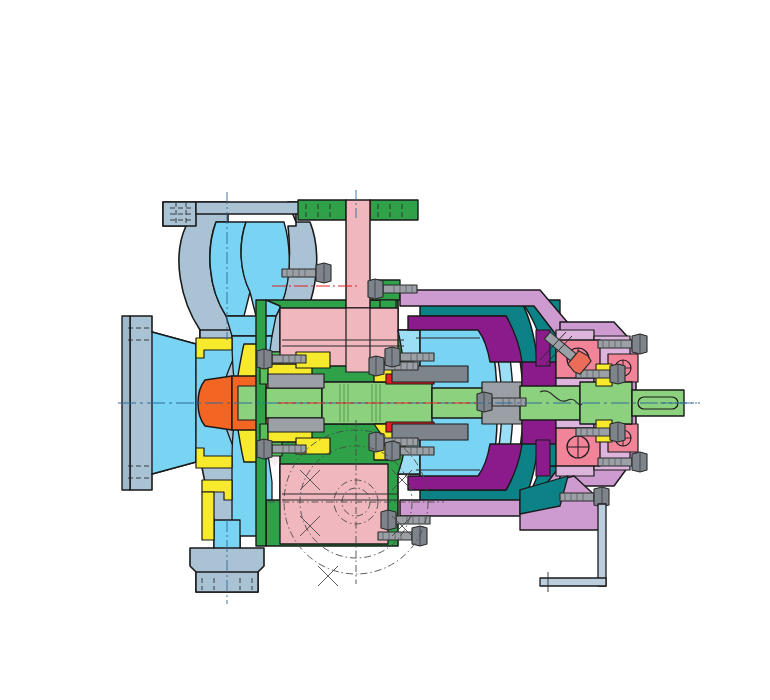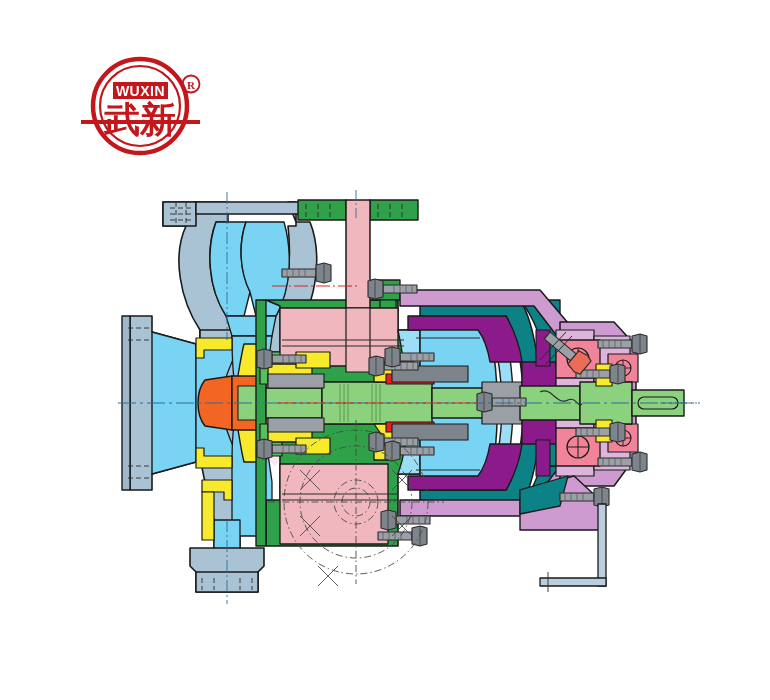--- a/index.html
+++ b/index.html
@@ -42,37 +42,20 @@
   .cjk {
     font-family: "DejaVu Sans", sans-serif;
     font-weight: bold;
   }
 </style>
 </head>
 <body>
 
 <div id="root">
 
-  <div id="logo-block">
-    <svg width="150" height="108" viewBox="0 0 150 108">
-
-      <circle cx="62" cy="54" r="47" fill="none" stroke="#C3171C" stroke-width="4.5"></circle>
-      <circle cx="62" cy="54" r="40" fill="none" stroke="#C3171C" stroke-width="2.2"></circle>
-
-      <rect x="35" y="30" width="55" height="17" fill="#C3171C"></rect>
-      <text class="logo-text-latin" x="62.5" y="43.5" font-size="14" fill="#ffffff" text-anchor="middle">WUXIN</text>
-
-      <line x1="3" y1="70" x2="122" y2="70" stroke="#C3171C" stroke-width="4"></line>
-
-      <text class="cjk" x="62" y="80" font-size="36" fill="#C3171C" text-anchor="middle">武新</text>
-
-      <circle cx="113" cy="32" r="8.5" fill="none" stroke="#C3171C" stroke-width="1.8"></circle>
-      <text x="113" y="37" font-size="11" fill="#C3171C" text-anchor="middle" font-family="Liberation Serif, serif" font-weight="bold">R</text>
-    </svg>
-  </div>
 
   <svg class="layer" viewBox="0 0 770 700" width="770" height="700">
 
     <defs>
       <g id="hexbolt">
         <rect x="0" y="-4" width="34" height="8" fill="#9AA0A6" stroke="#2B2B2B" stroke-width="1.1"></rect>
         <line x1="5" y1="-4" x2="5" y2="4" stroke="#555" stroke-width="0.7"></line>
         <line x1="11" y1="-4" x2="11" y2="4" stroke="#555" stroke-width="0.7"></line>
         <line x1="17" y1="-4" x2="17" y2="4" stroke="#555" stroke-width="0.7"></line>
         <line x1="23" y1="-4" x2="23" y2="4" stroke="#555" stroke-width="0.7"></line>

